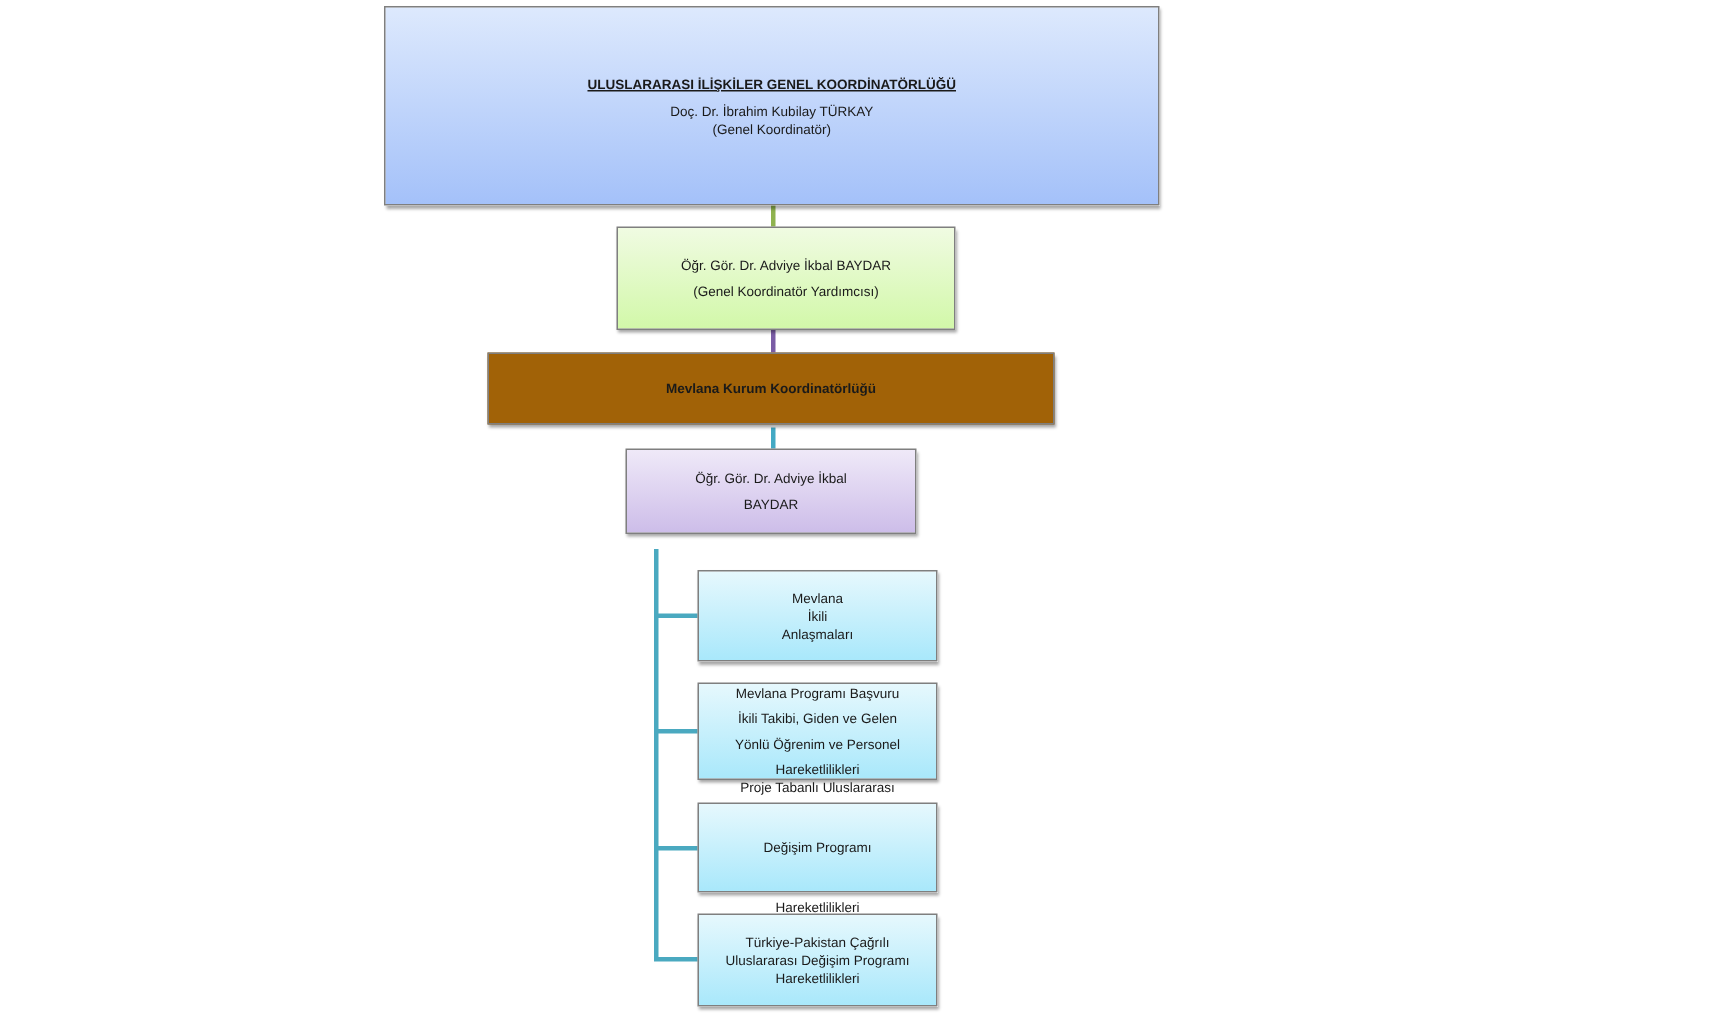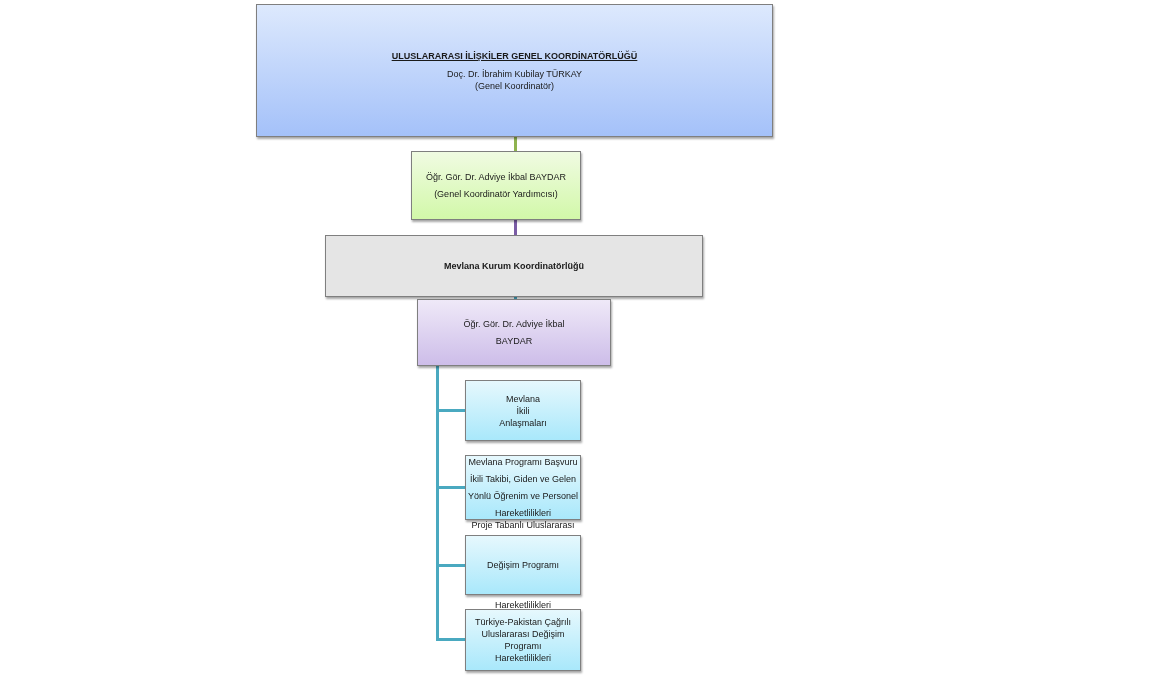--- a/index.html
+++ b/index.html
@@ -8,33 +8,33 @@
     .box { position: absolute; box-sizing: border-box; display: flex; flex-direction: column;
            align-items: center; justify-content: center; text-align: center;
            border: 1px solid #7f7f7f; box-shadow: 1px 2px 2px rgba(0,0,0,0.35); }
     .line { position: absolute; }
     .t { font-size: 9px; line-height: 12px; display: block; }
 
     #b-top { left: 256px; top: 4px; width: 517px; height: 133px;
              background: linear-gradient(#dde9fd, #a4c1f9); }
     #b-top .title { font-weight: bold; text-decoration: underline; font-size: 9px; margin-bottom: 6px; }
 
-    #b-dep { left: 411px; top: 151px; width: 170px; height: 69px;
+    #b-dep { left: 411px; top: 151px; width: 226px; height: 69px;
              background: linear-gradient(#f0fbe2, #d2f8a9); }
     #b-dep .t { line-height: 17px; }
 
-    #b-mev { left: 325px; top: 235px; width: 378px; height: 62px;
-             background: #e5e5e5; }
+    #b-mev { left: 325px; top: 235px; width: 378px; height: 48px;
+             background: #a16207; }
     #b-mev .t { font-weight: bold; }
 
-    #b-pur { left: 417px; top: 299px; width: 194px; height: 67px;
+    #b-pur { left: 417px; top: 299px; width: 194px; height: 57px;
              background: linear-gradient(#efe9f8, #cdbde9); }
     #b-pur .t { line-height: 17px; }
 
-    .leaf { left: 465px; width: 116px; background: linear-gradient(#e6f8fd, #a9e8fb); }
+    .leaf { left: 465px; width: 160px; background: linear-gradient(#e6f8fd, #a9e8fb); }
     #leaf0 { top: 380px; height: 61px; }
     #leaf1 { top: 455px; height: 65px; justify-content: space-between; }
     #leaf2 { top: 535px; height: 60px; gap: 28px; }
     #leaf3 { top: 609px; height: 62px; }
     .leaf .t { line-height: 12px; }
 
     #c1 { left: 514px; top: 137px; width: 3px; height: 14px; background: #8fb34f; }
     #c2 { left: 514px; top: 220px; width: 3px; height: 15px; background: #7a5ca5; }
     #c3 { left: 514px; top: 285px; width: 3px; height: 14px; background: #43a9c4; }
     #trunk { left: 436px; top: 366px; width: 3px; height: 274px; background: #4aa9c0; }

